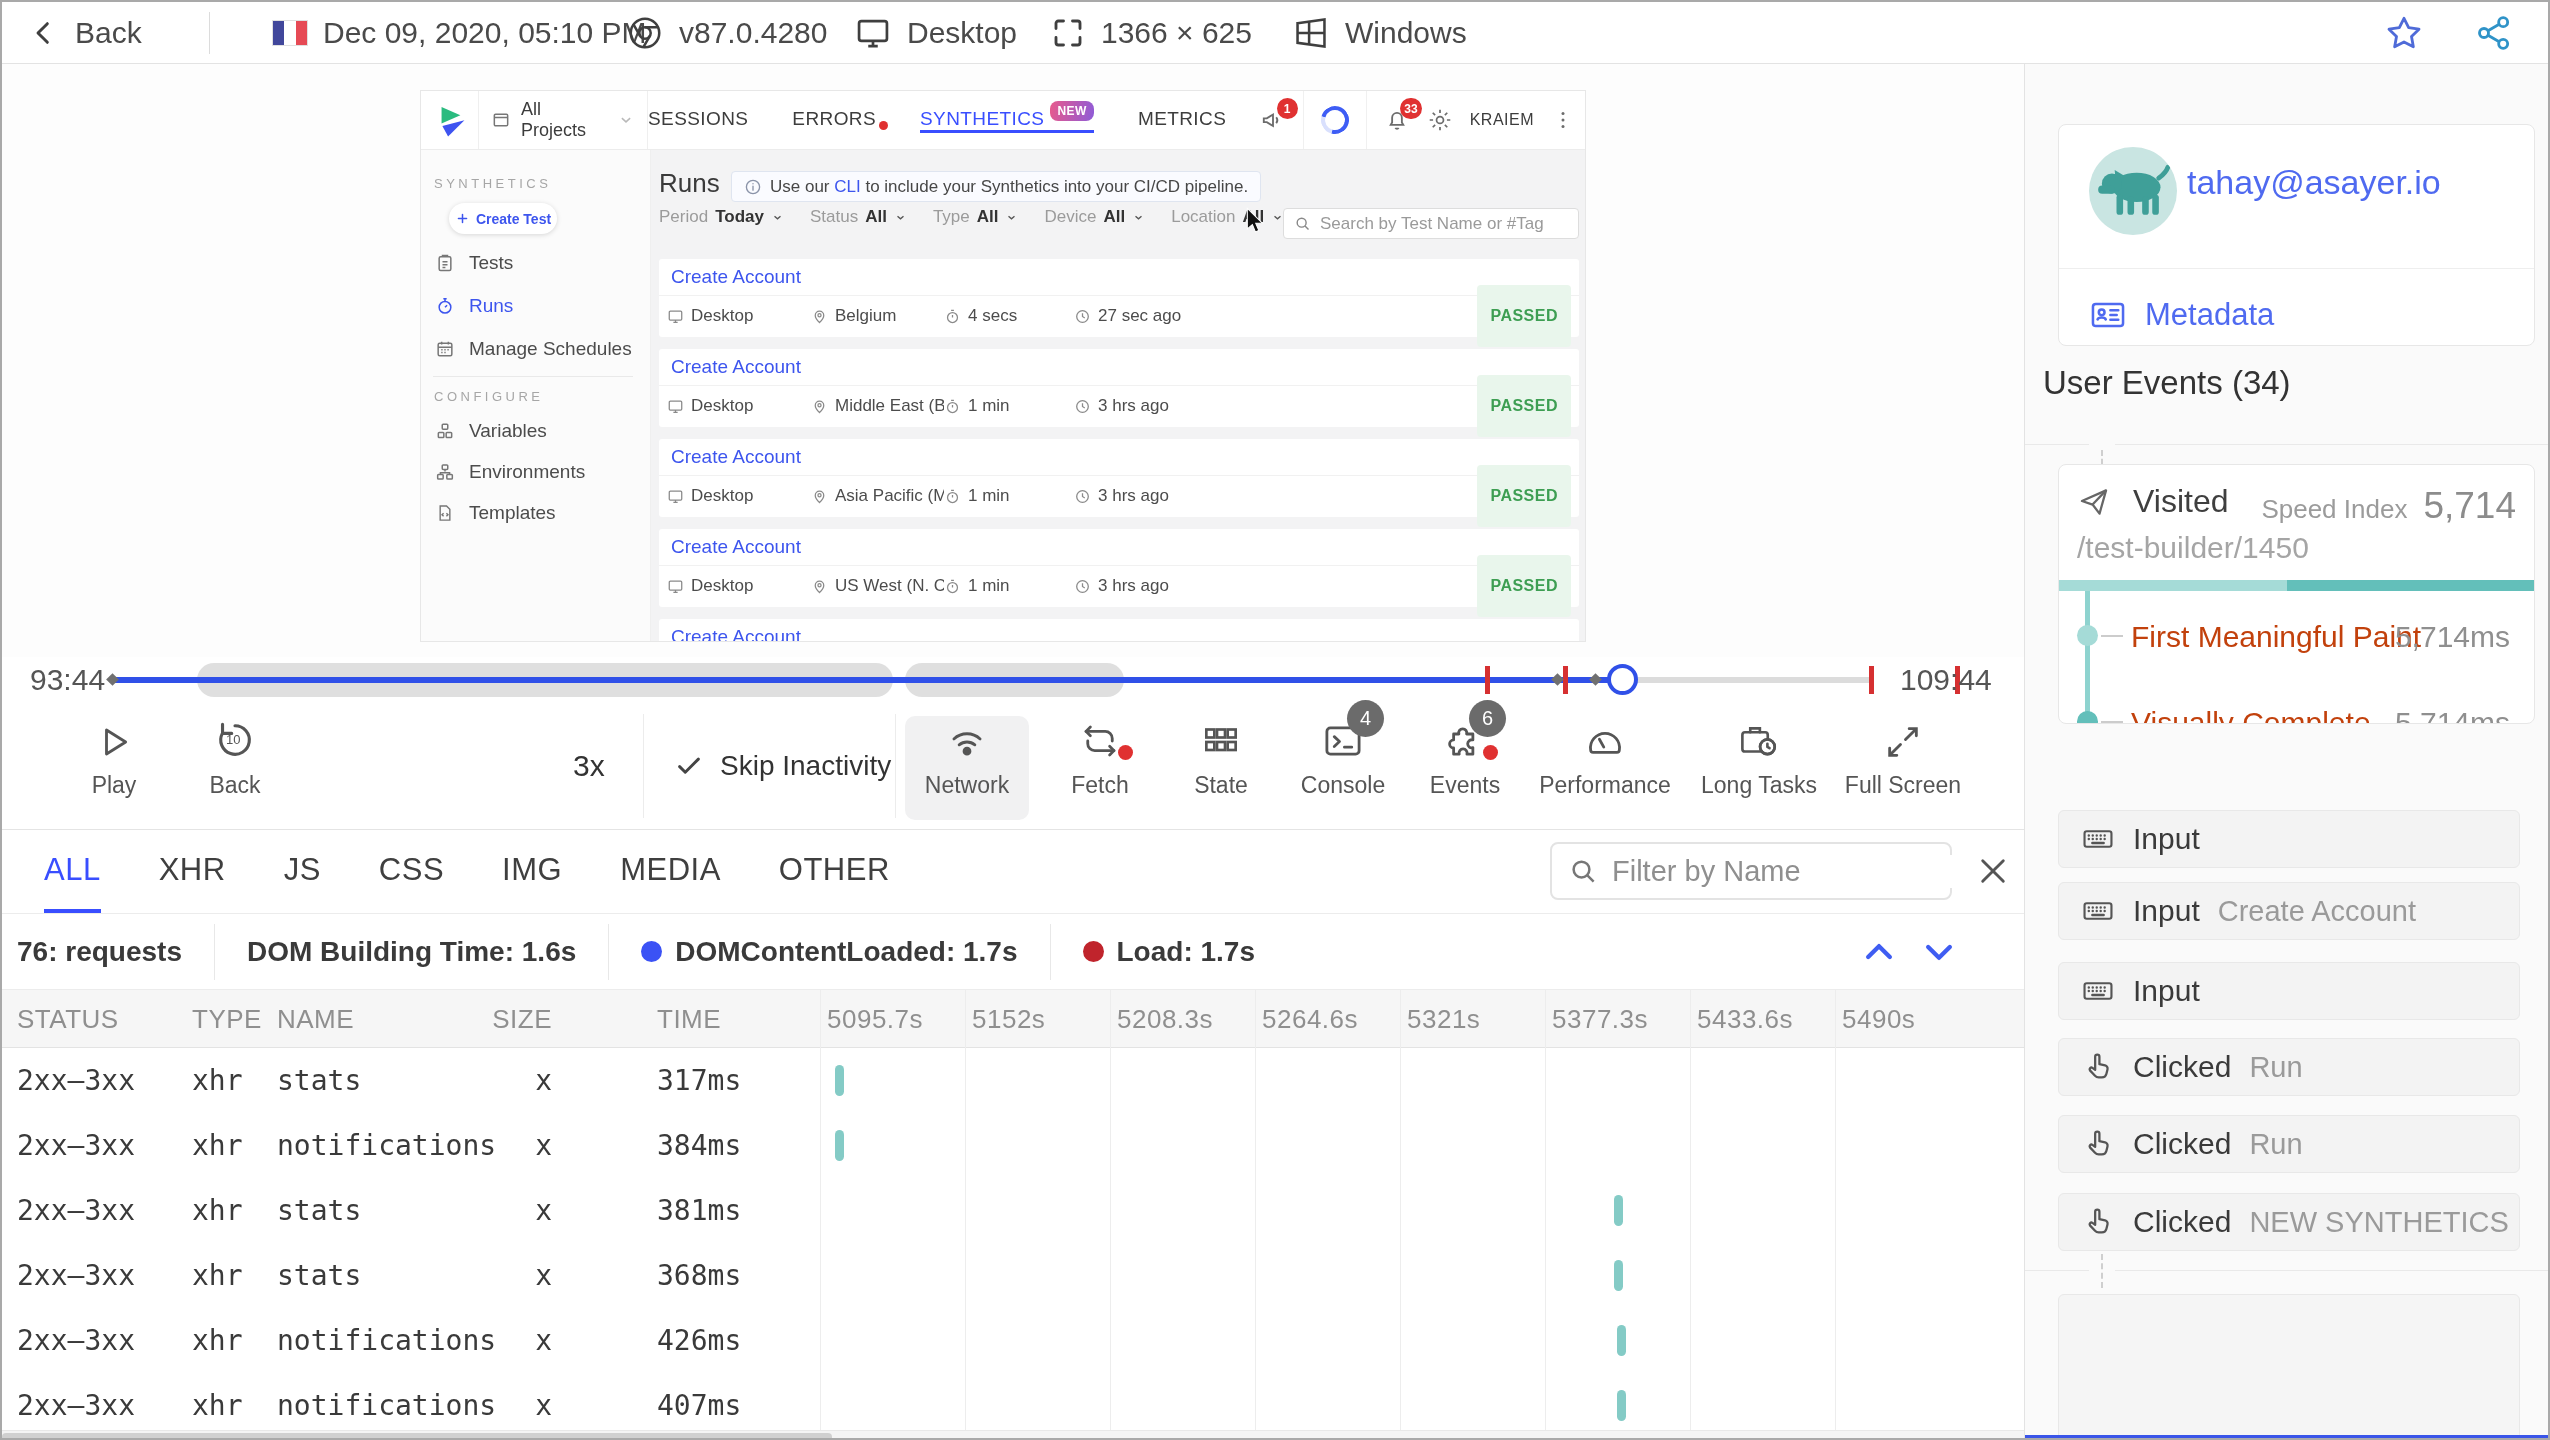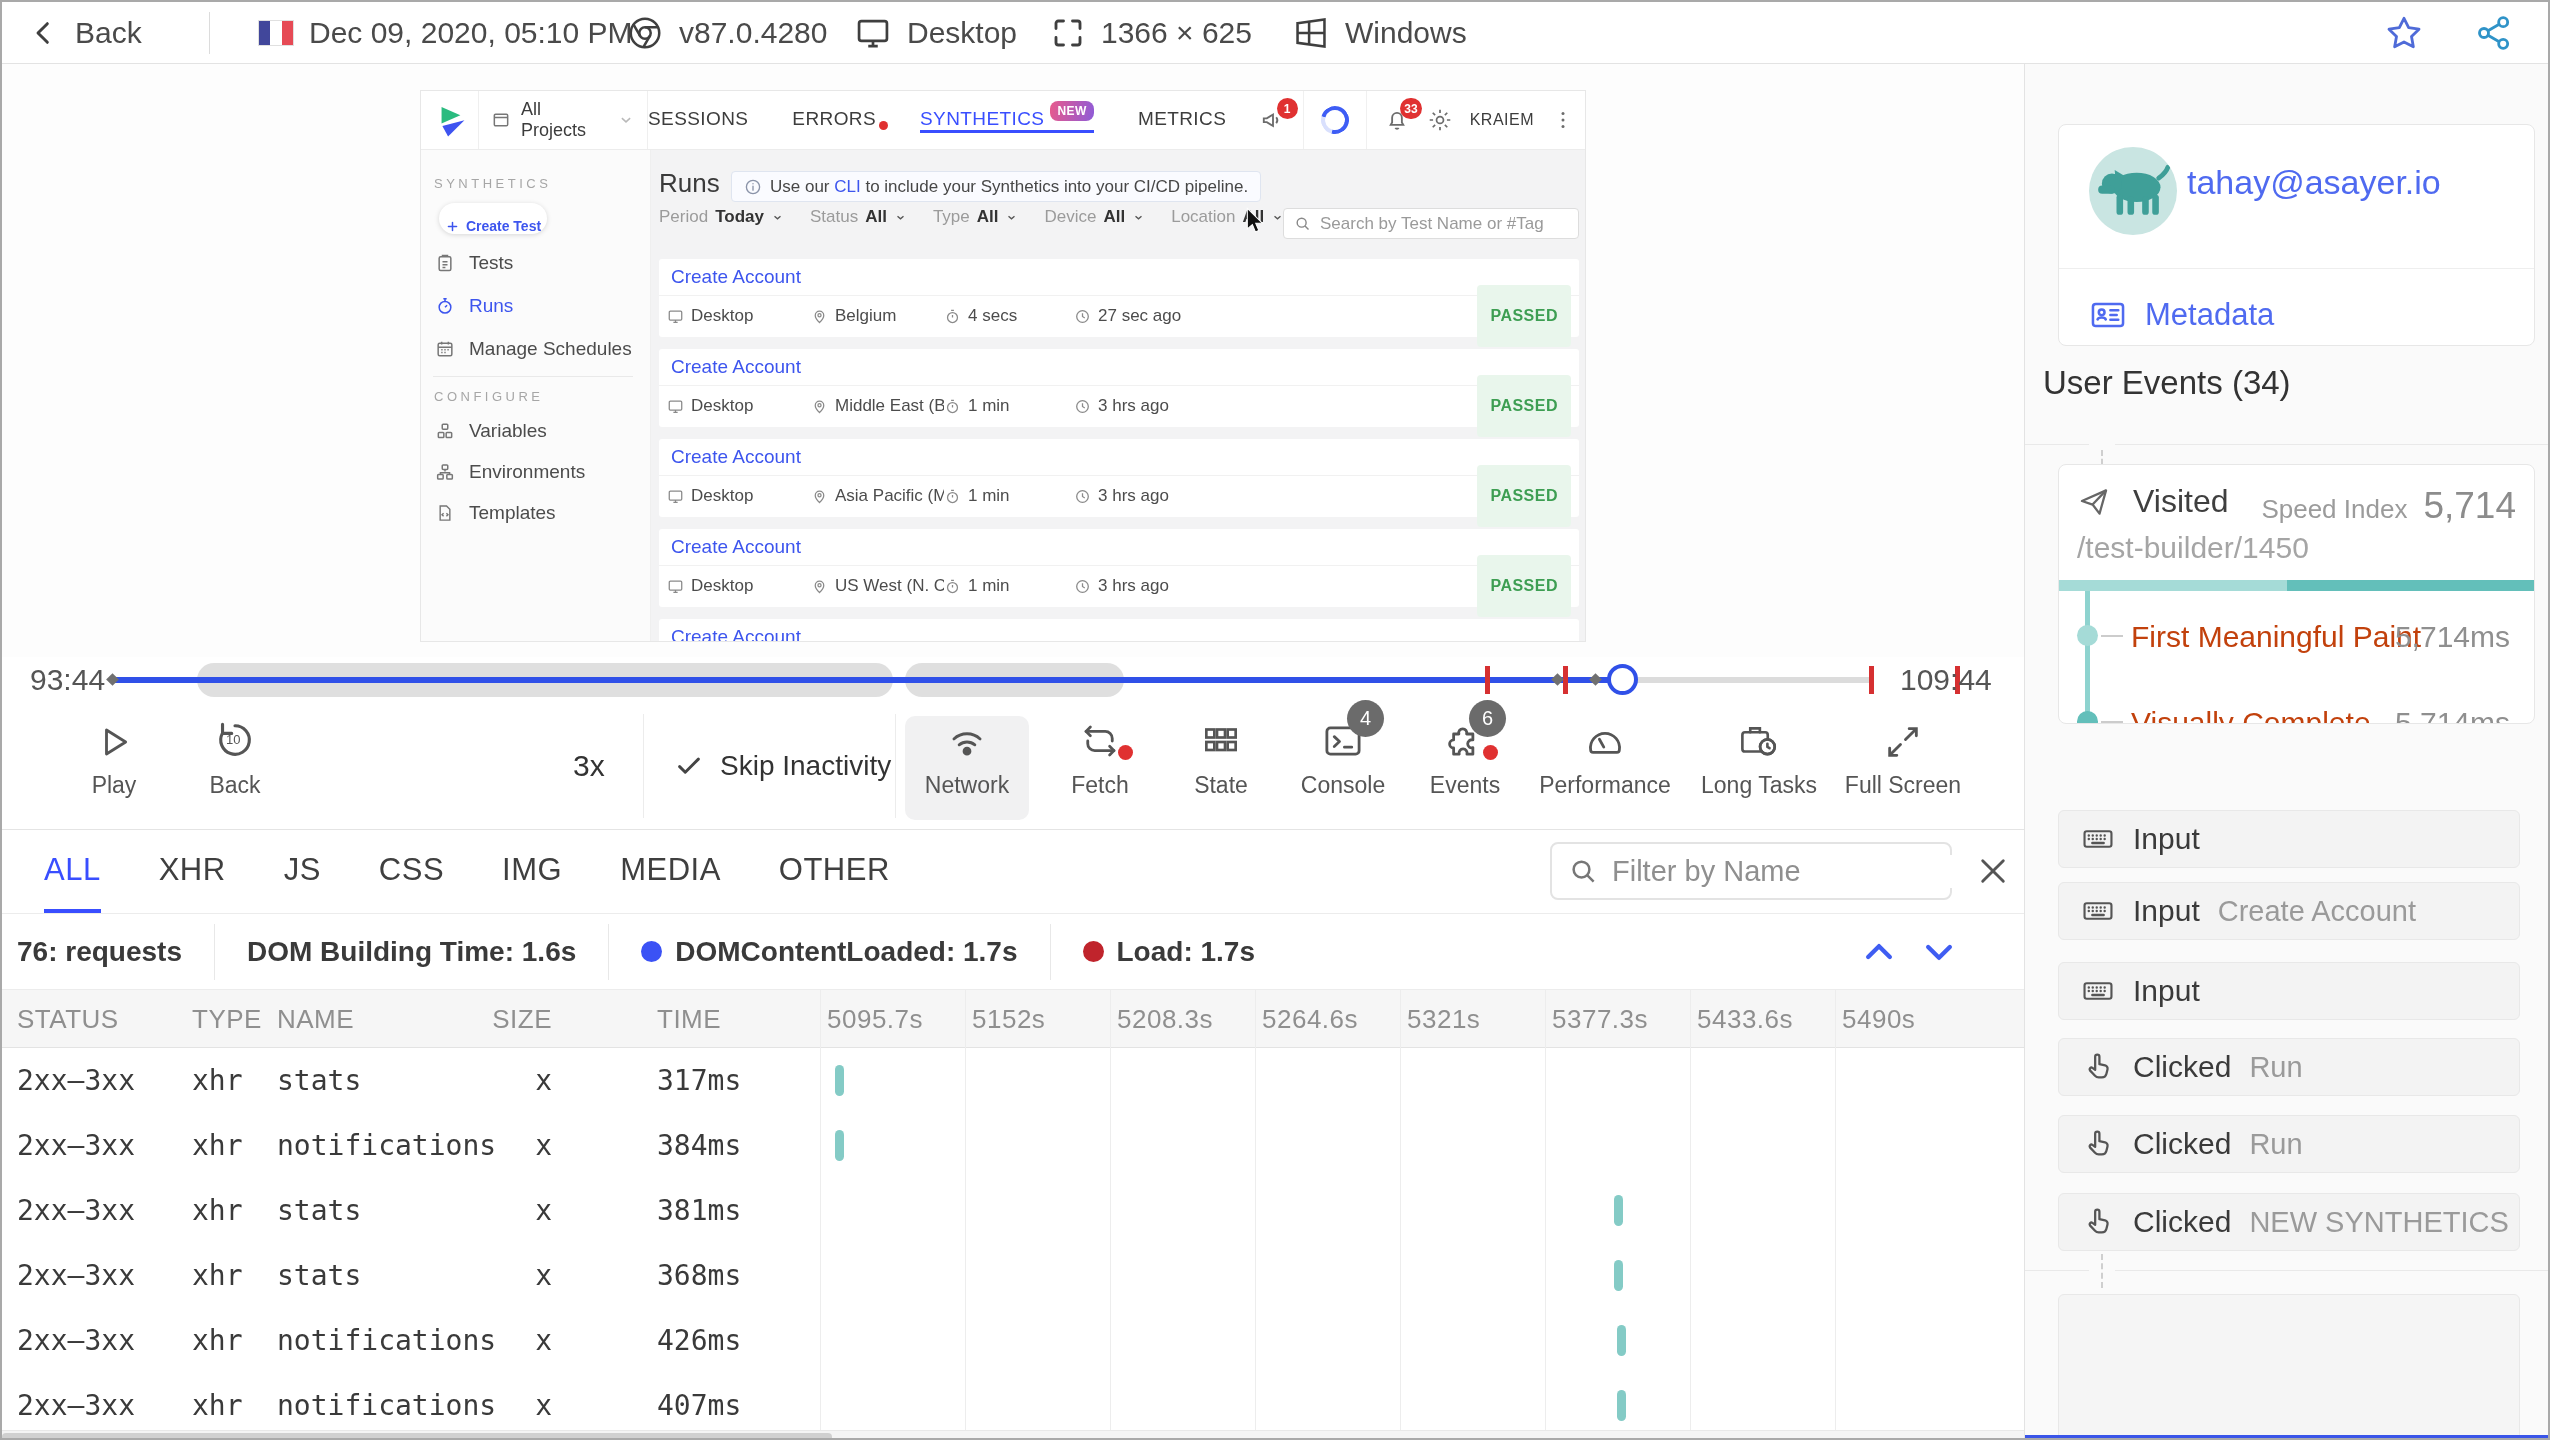--- a/index.html
+++ b/index.html
@@ -30,21 +30,21 @@
   .newbadge { font-size:12px; font-weight:700; color:#fff; background:linear-gradient(100deg,#e85a8c,#8e5bd8); border-radius:8px; padding:3px 7px; letter-spacing:.5px; position:relative; top:-8px; }
   .r-navright { position:absolute; right:10px; top:0; height:100%; display:flex; align-items:center; gap:17px; color:#6c6c6c; }
   .navdiv { width:1px; height:58px; background:#f0f0f0; }
   .badge-red { position:absolute; top:-9px; right:-12px; min-width:21px; height:21px; border-radius:11px; background:#e03131; color:#fff; font-size:12px; font-weight:700; display:flex; align-items:center; justify-content:center; padding:0 4px; }
   .iconwrap { position:relative; }
   .spinner { width:28px; height:28px; border-radius:50%; border:4px solid #3e5df5; border-left-color:#d9e0fd; transform:rotate(-30deg); }
   .r-user { font-size:16px; font-weight:500; color:#3c3c3c; letter-spacing:.5px; }
 
   .rsidebar { position:absolute; left:0; top:59px; bottom:0; width:230px; background:#fbfbfb; border-right:1px solid #efefef; }
   .sb-sec { position:absolute; left:13px; font-size:13px; letter-spacing:3.5px; color:#a6a6a6; }
-  .sb-pill { position:absolute; left:18px; width:108px; height:31px; background:#fff; border-radius:16px; box-shadow:0 1px 5px rgba(0,0,0,.15); display:flex; align-items:flex-end; justify-content:center; gap:6px; color:#3d55ee; font-size:14px; font-weight:600; }
+  .sb-pill { position:absolute; left:28px; width:108px; height:31px; background:#fff; border-radius:16px; box-shadow:0 1px 5px rgba(0,0,0,.15); display:flex; align-items:center; justify-content:center; gap:6px; color:#3d55ee; font-size:14px; font-weight:600; }
   .sb-item { position:absolute; left:14px; display:flex; align-items:center; gap:14px; color:#4c4c4c; font-size:19px; }
   .sb-item .si { color:#777; }
   .sb-item.active, .sb-item.active .si { color:#3d55ee; }
   .sb-divider { position:absolute; left:12px; width:200px; height:1px; background:#e9e9e9; }
 
   .rmain { position:absolute; left:230px; top:59px; right:0; bottom:0; }
   .m-title { position:absolute; left:8px; top:18px; font-size:26px; color:#3a3a3a; font-weight:500; }
   .m-count { font-size:24px; color:#b3b3b3; font-weight:400; margin-left:10px; }
   .m-banner { position:absolute; left:80px; top:21px; height:31px; display:flex; align-items:center; gap:8px; padding:0 12px; border:1px solid #dfe5f0; background:#fafbff; border-radius:4px; color:#474747; font-size:17px; }
   .m-banner .cli { color:#3d55ee; }
@@ -152,21 +152,21 @@
   <div class="topbar">
     <div class="tb-item" style="left:26px;">
       <span class="ticon">
           <svg width="32" height="32" viewBox="0 0 24 24" fill="none" stroke="currentColor" stroke-width="2.2" stroke-linecap="round" stroke-linejoin="round">
             <path d="M14.5 5l-7 7 7 7"></path>
           </svg>
         </span>
       <span>Back</span>
     </div>
     <div class="tb-div" style="left:207px;"></div>
-    <div class="tb-item" style="left:256px;">
+    <div class="tb-item" style="left:270px;">
       <span class="flag">
           <span style="background:#41479b"></span>
           <span style="background:#fff"></span>
           <span style="background:#e64a55"></span>
         </span>
       <span>Dec 09, 2020, 05:10 PM</span>
     </div>
     <div class="tb-item" style="left:624px;">
       <span class="ticon">
           <svg width="38" height="38" viewBox="0 0 24 24" fill="none" stroke="currentColor" stroke-width="1.6">

